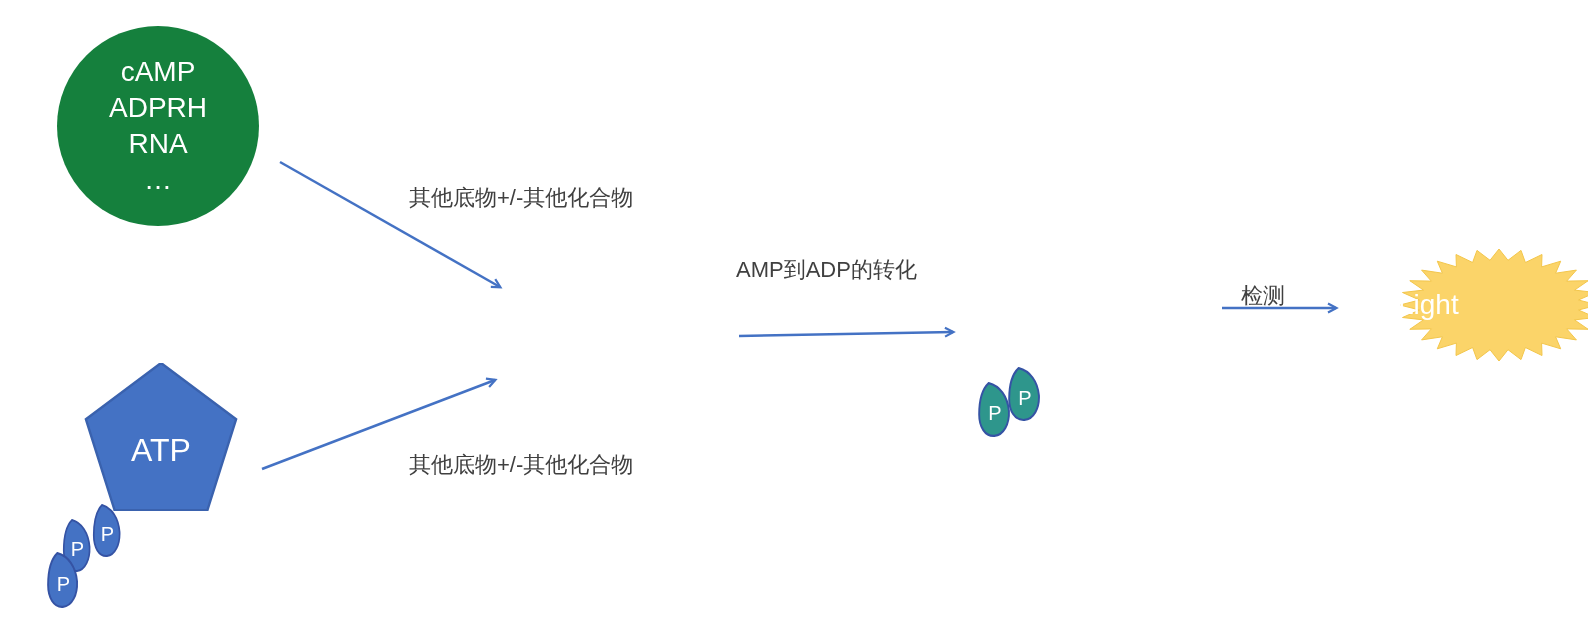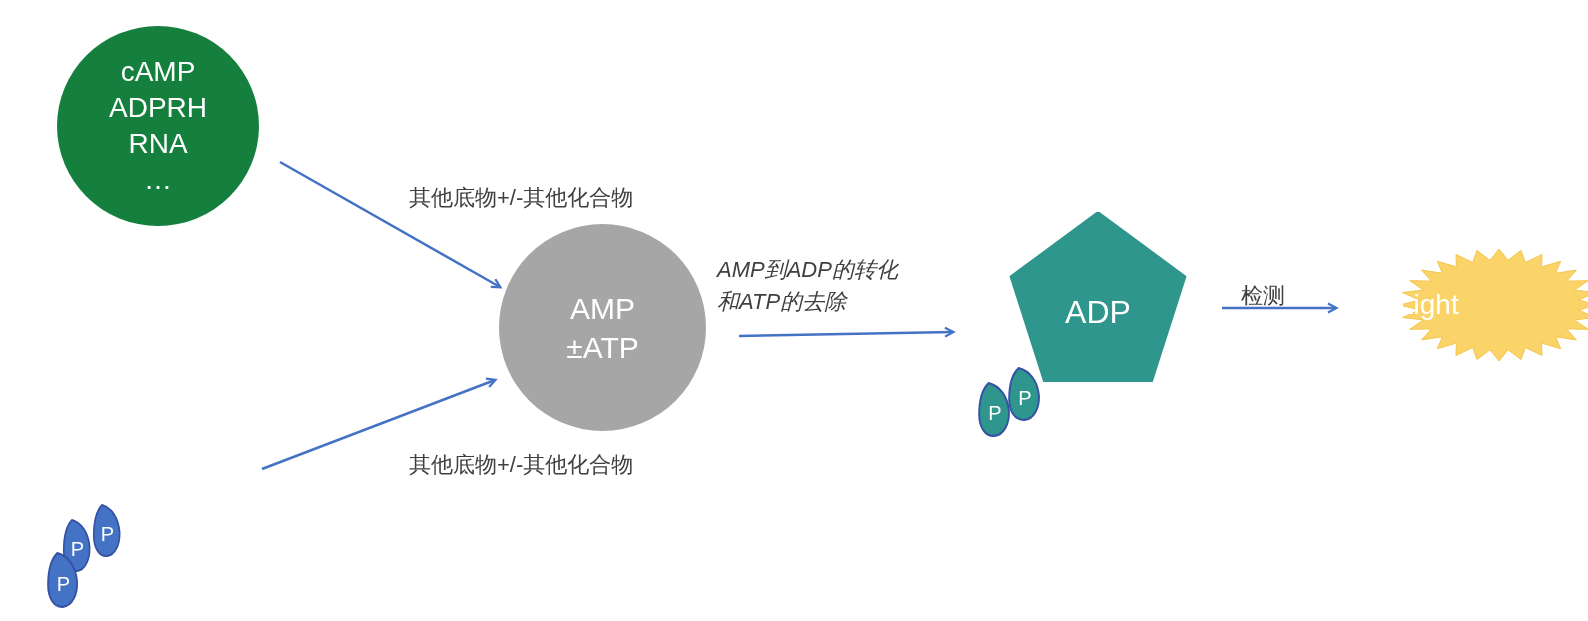--- a/index.html
+++ b/index.html
@@ -33,21 +33,21 @@
   .atp-p1{left:91px;top:503px;width:33px;height:55px;}
   .atp-p2{left:61px;top:518px;width:33px;height:55px;}
   .atp-p3{left:45px;top:551px;width:37px;height:58px;}
   .adp-p-right{left:1006px;top:366px;width:38px;height:56px;}
   .adp-p-left{left:976px;top:381px;width:38px;height:57px;}
   .arrows{position:absolute;left:0;top:0;width:1588px;height:621px;pointer-events:none;}
   .arrow-line{stroke:#4472C4;stroke-width:2.5;fill:none;}
   .flow-label{position:absolute;color:#404040;font-size:22px;line-height:32px;white-space:nowrap;}
   .label-top{left:409px;top:182px;}
   .label-bottom{left:409px;top:449px;}
-  .label-middle{left:717px;top:254px;font-style:italic;}
+  .label-middle{left:736px;top:254px;}
   .label-detect{left:1241px;top:280px;}
 </style>
 </head>
 <body>
 
 <div class="canvas">
 
   <svg class="arrows">
     <defs>
       <marker id="ah" markerWidth="14" markerHeight="14" refX="10" refY="6" orient="auto" markerUnits="userSpaceOnUse">
@@ -60,51 +60,47 @@
     <line class="arrow-line" x1="1222" y1="308" x2="1336" y2="308" marker-end="url(#ah)"></line>
   </svg>
 
   <div class="node circle orange">
     <span class="line">cAMP</span>
     <span class="line">ADPRH</span>
     <span class="line">RNA</span>
     <span class="line">…</span>
   </div>
 
+  <div class="node pent atp">
+    <svg viewBox="0 0 100 91" preserveAspectRatio="none">
+      <polygon class="pent-atp-shape" points="50,0 97.55,34.55 79.39,90.45 20.61,90.45 2.45,34.55"></polygon>
+    </svg>
+    <span class="node-label">ATP</span>
+  </div>
 
   <div class="drop atp-p1">
     <svg viewBox="0 0 60 80" preserveAspectRatio="none">
       <path class="drop-shape blue" d="M20,3 C38,7 50,22 52,42 C53,60 44,76 29,77 C14,78 5,64 5,47 C5,27 9,12 20,3 Z"></path>
     </svg>
     <span class="p-label">P</span>
   </div>
   <div class="drop atp-p2">
     <svg viewBox="0 0 60 80" preserveAspectRatio="none">
       <path class="drop-shape blue" d="M20,3 C38,7 50,22 52,42 C53,60 44,76 29,77 C14,78 5,64 5,47 C5,27 9,12 20,3 Z"></path>
     </svg>
     <span class="p-label">P</span>
   </div>
   <div class="drop atp-p3">
     <svg viewBox="0 0 60 80" preserveAspectRatio="none">
       <path class="drop-shape blue" d="M20,3 C38,7 50,22 52,42 C53,60 44,76 29,77 C14,78 5,64 5,47 C5,27 9,12 20,3 Z"></path>
     </svg>
     <span class="p-label">P</span>
   </div>
 
-  <div class="node circle gray">
-    <span class="line">AMP</span>
-    <span class="line">±ATP</span>
-  </div>
 
-  <div class="node pent adp">
-    <svg viewBox="0 0 100 91" preserveAspectRatio="none">
-      <polygon class="pent-adp-shape" points="50,0 97.55,34.55 79.39,90.45 20.61,90.45 2.45,34.55"></polygon>
-    </svg>
-    <span class="node-label">ADP</span>
-  </div>
 
   <div class="drop adp-p-right">
     <svg viewBox="0 0 60 80" preserveAspectRatio="none">
       <path class="drop-shape teal" d="M20,3 C38,7 50,22 52,42 C53,60 44,76 29,77 C14,78 5,64 5,47 C5,27 9,12 20,3 Z"></path>
     </svg>
     <span class="p-label">P</span>
   </div>
   <div class="drop adp-p-left">
     <svg viewBox="0 0 60 80" preserveAspectRatio="none">
       <path class="drop-shape teal" d="M20,3 C38,7 50,22 52,42 C53,60 44,76 29,77 C14,78 5,64 5,47 C5,27 9,12 20,3 Z"></path>
@@ -115,18 +111,17 @@
   <div class="burst">
     <svg viewBox="0 0 202 116" preserveAspectRatio="none">
       <polygon id="burst-poly" class="burst-shape" points="200.0,58.0 180.5,63.0 197.5,70.5 176.5,72.9 190.2,82.3 168.7,81.9 178.4,92.9 157.6,89.8 162.7,101.8 143.6,96.1 144.0,108.5 127.4,100.5 123.0,112.6 110.0,102.7 101.0,114.0 92.0,102.7 79.0,112.6 74.6,100.5 58.0,108.5 58.4,96.1 39.3,101.8 44.4,89.8 23.6,92.9 33.3,81.9 11.8,82.3 25.5,72.9 4.5,70.5 21.5,63.0 2.0,58.0 21.5,53.0 4.5,45.5 25.5,43.1 11.8,33.7 33.3,34.1 23.6,23.1 44.4,26.2 39.3,14.2 58.4,19.9 58.0,7.5 74.6,15.5 79.0,3.4 92.0,13.3 101.0,2.0 110.0,13.3 123.0,3.4 127.4,15.5 144.0,7.5 143.6,19.9 162.7,14.2 157.6,26.2 178.4,23.1 168.7,34.1 190.2,33.7 176.5,43.1 197.5,45.5 180.5,53.0"></polygon>
     </svg>
     <span class="node-label">Light</span>
   </div>
 
   <div class="flow-label label-top">其他底物+/-其他化合物</div>
   <div class="flow-label label-middle">
     <div>AMP到ADP的转化</div>
-    <div>和ATP的去除</div>
   </div>
   <div class="flow-label label-bottom">其他底物+/-其他化合物</div>
   <div class="flow-label label-detect">检测</div>
 
 </div>
 
 </body></html>

